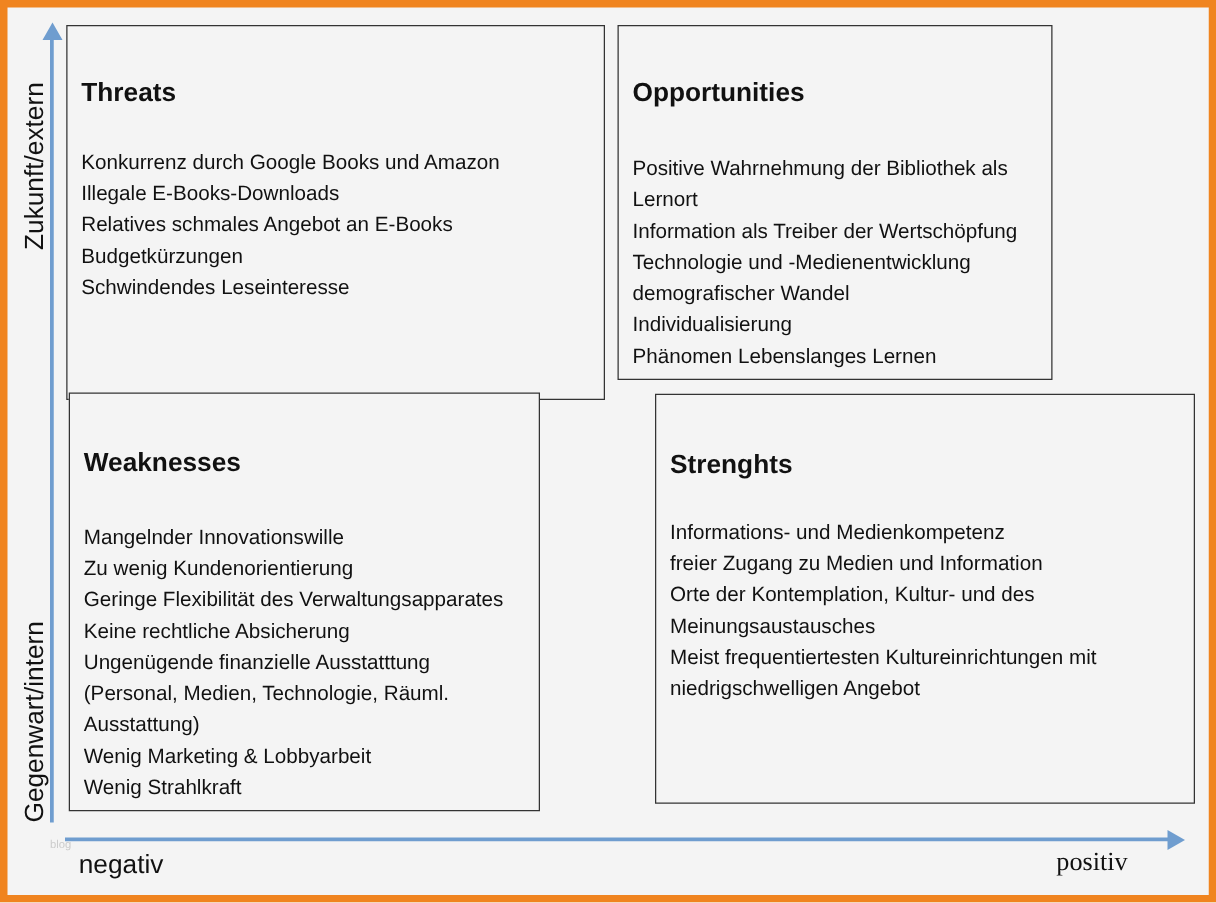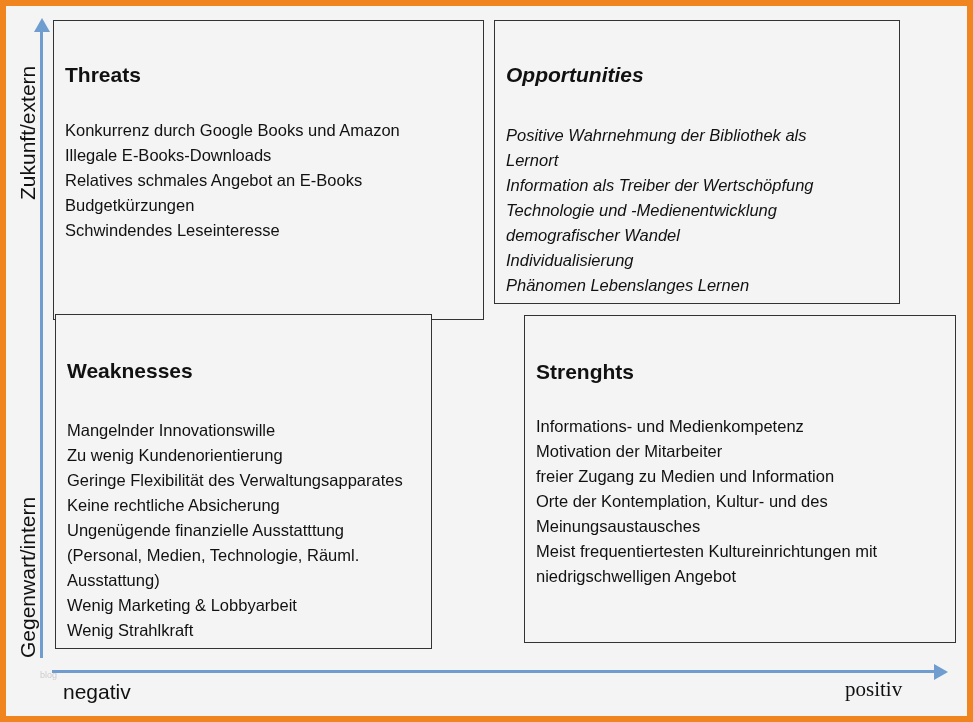--- a/index.html
+++ b/index.html
@@ -37,21 +37,21 @@
   <h2 style="left:11px;top:42px;">Threats</h2>
   <ul style="left:11px;top:97px;">
     <li>Konkurrenz durch Google Books und Amazon</li>
     <li>Illegale E-Books-Downloads</li>
     <li>Relatives schmales Angebot an E-Books</li>
     <li>Budgetkürzungen</li>
     <li>Schwindendes Leseinteresse</li>
   </ul>
 </div>
 
-<div class="box" style="left:494px;top:20px;width:406px;height:284px;font-style:italic;">
+<div class="box" style="left:494px;top:20px;width:348px;height:284px;">
   <h2 style="left:11px;top:42px;">Opportunities</h2>
   <ul style="left:11px;top:102px;">
     <li>Positive Wahrnehmung der Bibliothek als</li>
     <li>Lernort</li>
     <li>Information als Treiber der Wertschöpfung</li>
     <li>Technologie und -Medienentwicklung</li>
     <li>demografischer Wandel</li>
     <li>Individualisierung</li>
     <li>Phänomen Lebenslanges Lernen</li>
   </ul>
@@ -69,20 +69,19 @@
     <li>Ausstattung)</li>
     <li>Wenig Marketing &amp; Lobbyarbeit</li>
     <li>Wenig Strahlkraft</li>
   </ul>
 </div>
 
 <div class="box" style="left:524px;top:315px;width:432px;height:328px;">
   <h2 style="left:11px;top:44px;">Strenghts</h2>
   <ul style="left:11px;top:98px;">
     <li>Informations- und Medienkompetenz</li>
-    <li>Motivation der Mitarbeiter</li>
     <li>freier Zugang zu Medien und Information</li>
     <li>Orte der Kontemplation, Kultur- und des</li>
     <li>Meinungsaustausches</li>
     <li>Meist frequentiertesten Kultureinrichtungen mit</li>
     <li>niedrigschwelligen Angebot</li>
   </ul>
 </div>
 
 </body></html>

